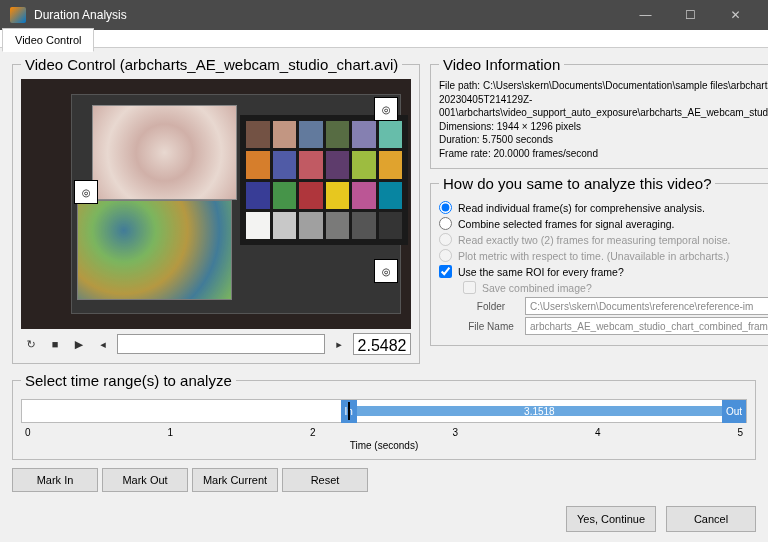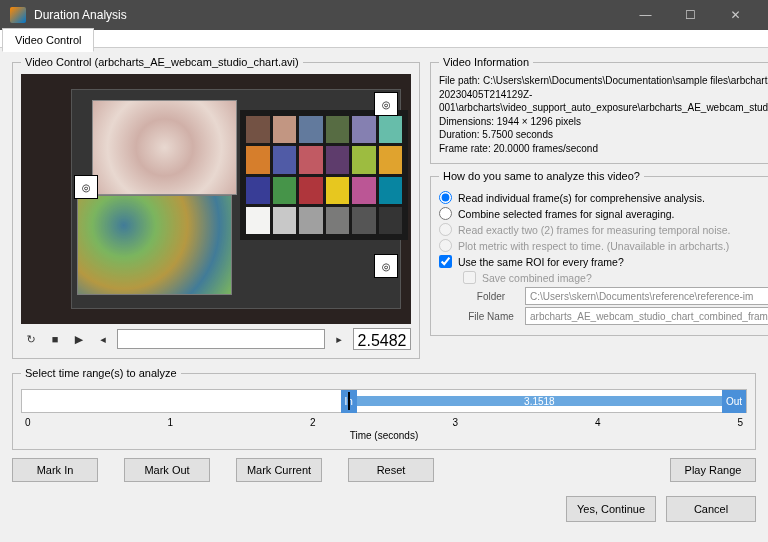--- a/index.html
+++ b/index.html
@@ -6,21 +6,21 @@
 body { font-family: "Segoe UI", Tahoma, sans-serif; font-size: 11px; background: #f0f0f0; width: 768px; height: 542px; overflow: hidden; }
 .titlebar { height: 30px; background: #4a4a4a; color: #fff; display: flex; align-items: center; padding: 0 10px; }
 .titlebar .app-icon { width: 16px; height: 16px; background: linear-gradient(135deg,#ff8800,#0077cc); margin-right: 8px; border-radius: 2px; }
 .titlebar .title { flex: 1; font-size: 12px; }
 .titlebar .win-btn { width: 45px; height: 30px; display: flex; align-items: center; justify-content: center; color: #ccc; font-size: 12px; }
 .tab-strip { height: 18px; background: #fff; border-bottom: 1px solid #ccc; display: flex; align-items: center; }
 .tab { padding: 5px 12px; border: 1px solid #ccc; border-bottom: 1px solid #fff; background: #fff; font-size: 11px; margin-left: 2px; position: relative; top: 1px; }
 .content { padding: 8px 12px 10px 12px; background: #f0f0f0; height: calc(100% - 56px); display: flex; flex-direction: column; }
 .top-row { display: flex; gap: 10px; }
 fieldset { border: 1px solid #bbb; padding: 6px 8px 8px 8px; background: #f0f0f0; }
-legend { font-size: 11px; padding: 0 4px; color: #000; }
+legend { font-size: 15px; padding: 0 4px; color: #000; }
 .video-panel { width: 420px; }
 .video-frame { width: 390px; height: 250px; background: #2a2220; display: flex; align-items: center; justify-content: center; position: relative; margin-bottom: 4px; }
 .chart-board { position: absolute; left: 50px; top: 15px; width: 330px; height: 220px; background: #353535; border: 1px solid #555; }
 .fiducial { position: absolute; width: 24px; height: 24px; background: #fff; border: 1px solid #000; display: flex; align-items: center; justify-content: center; font-size: 10px; }
 .circ-chart { position: absolute; left: 20px; top: 10px; width: 145px; height: 95px; background: radial-gradient(circle,#e8d8d0,#d0b0a8,#e8d8d0,#d0b0a8); border: 1px solid #888; }
 .spill-chart { position: absolute; left: 5px; top: 105px; width: 155px; height: 100px; background: radial-gradient(circle at 30% 30%,#48a,#8c6,#ca4,#48a,#8c6); opacity: .85; border: 1px solid #888; }
 .color-checker { position: absolute; left: 168px; top: 20px; width: 168px; height: 130px; background: #1a1a1a; padding: 6px; display: grid; grid-template-columns: repeat(6,1fr); grid-template-rows: repeat(4,1fr); gap: 3px; }
 .swatch { width: 100%; height: 100%; }
 .player-controls { display: flex; align-items: center; gap: 4px; }
 .pc-btn { width: 20px; height: 20px; display: flex; align-items: center; justify-content: center; font-size: 11px; color: #333; }
@@ -38,21 +38,21 @@
 .sub-row .lbl { width: 56px; text-align: center; color: #555; }
 .sub-row input[type=text] { flex: 1; height: 18px; border: 1px solid #aaa; background: #fff; font-size: 10px; padding: 0 4px; color: #888; }
 .time-range { margin-top: 8px; }
 .range-track { height: 24px; background: #fff; border: 1px solid #bbb; position: relative; margin: 4px 0; }
 .range-sel { position: absolute; top: 6px; bottom: 6px; background: #6aa8e0; display: flex; align-items: center; justify-content: space-between; color: #fff; font-size: 10px; }
 .range-sel .in-lbl, .range-sel .out-lbl { background: #4a90d9; padding: 6px 4px; font-size: 10px; }
 .range-sel .mid { flex: 1; text-align: center; }
 .cursor-line { position: absolute; top: 2px; bottom: 2px; width: 2px; background: #000; }
 .axis { display: flex; justify-content: space-between; font-size: 10px; padding: 0 4px; }
 .axis-label { text-align: center; font-size: 10px; margin-top: 2px; }
-.btn-row { display: flex; gap: 26px; margin-top: 8px; }
+.btn-row { display: flex; gap: 4px; margin-top: 8px; }
 .btn { width: 86px; height: 24px; background: #e1e1e1; border: 1px solid #adadad; font-size: 11px; display: flex; align-items: center; justify-content: center; cursor: default; }
 .btn-row .spacer { flex: 1; }
 .footer-row { display: flex; justify-content: flex-end; gap: 10px; margin-top: 14px; }
 .footer-row .btn { width: 90px; height: 26px; }
 </style>
 </head>
 <body>
 
 <div class="titlebar">
   <div class="app-icon"></div>
@@ -186,20 +186,19 @@
       </div>
     <div class="axis-label">Time (seconds)</div>
   </fieldset>
 
   <div class="btn-row">
     <div class="btn">Mark In</div>
     <div class="btn">Mark Out</div>
     <div class="btn">Mark Current</div>
     <div class="btn">Reset</div>
     <div class="spacer"></div>
-    <div class="btn">Play Range</div>
   </div>
 
   <div class="footer-row">
     <div class="btn">Yes, Continue</div>
     <div class="btn">Cancel</div>
   </div>
 </div>
 
 </body></html>

